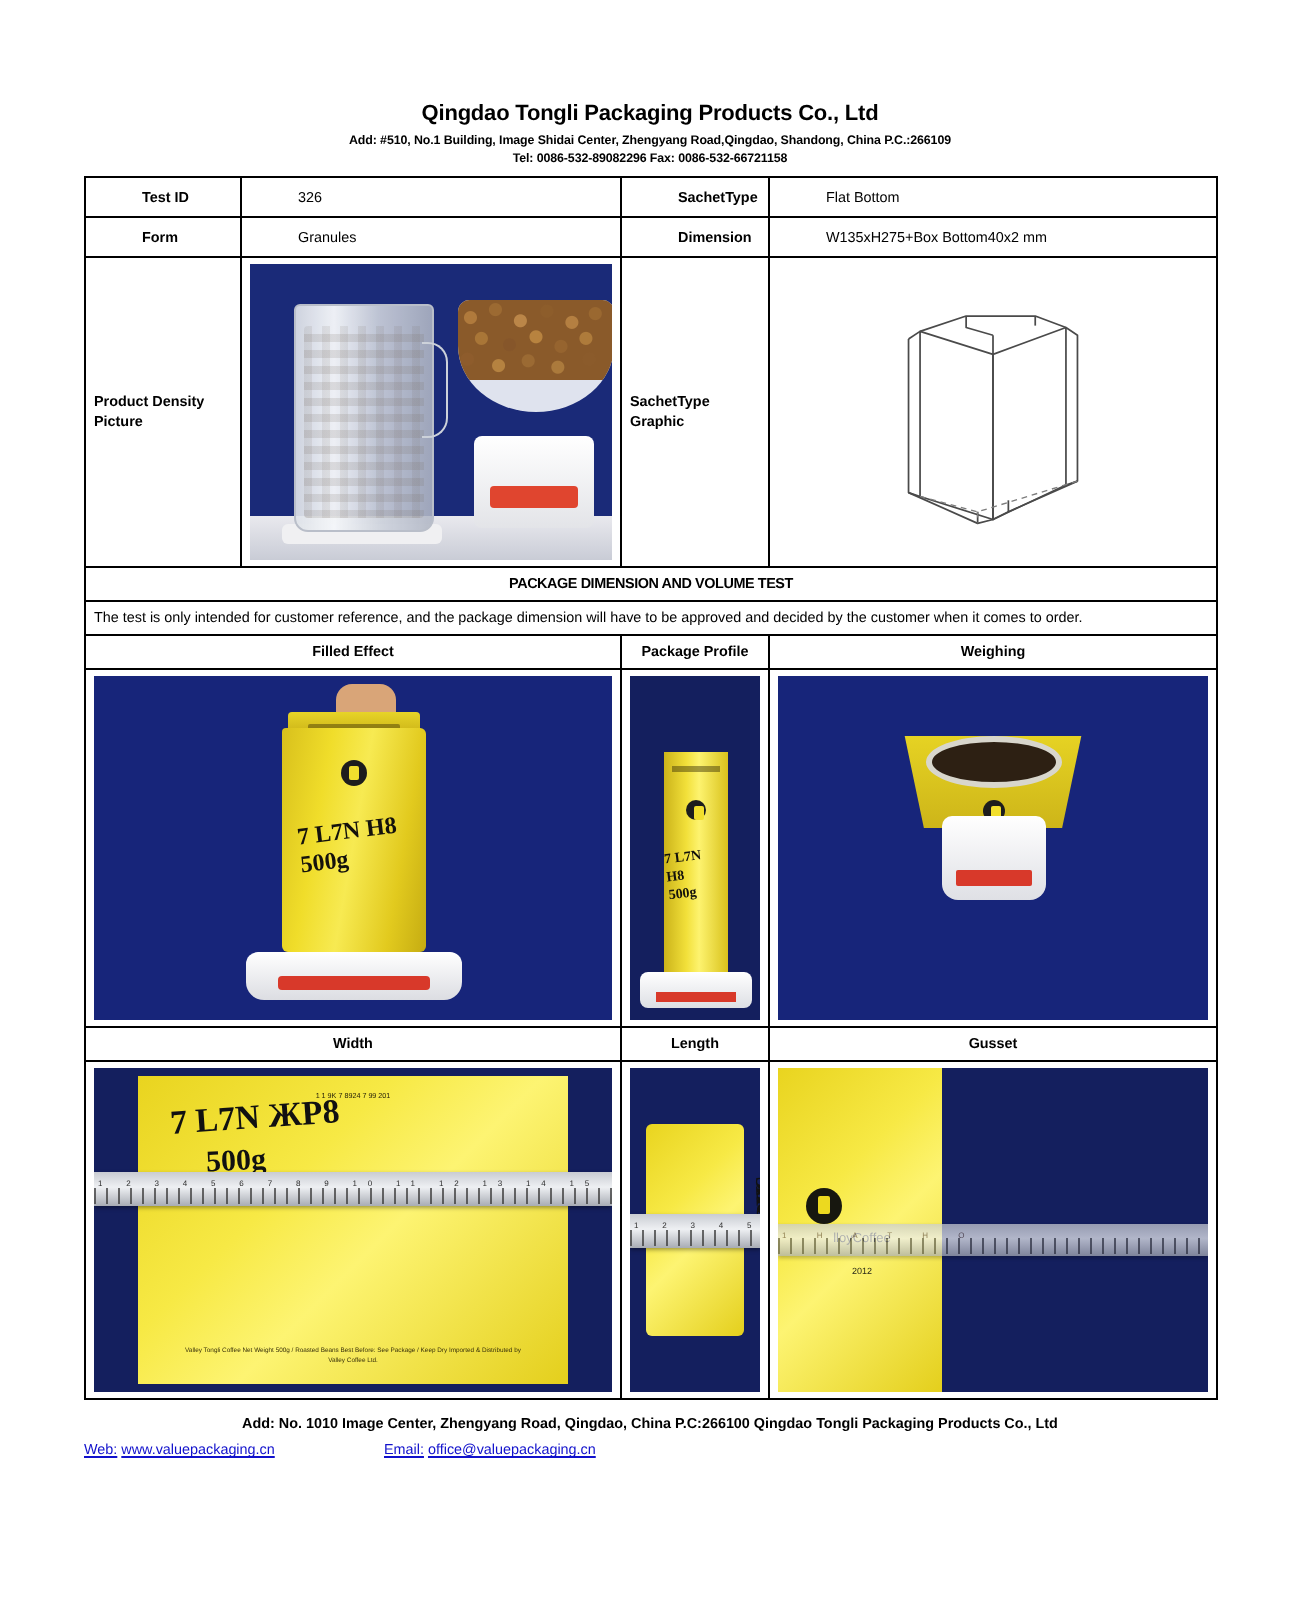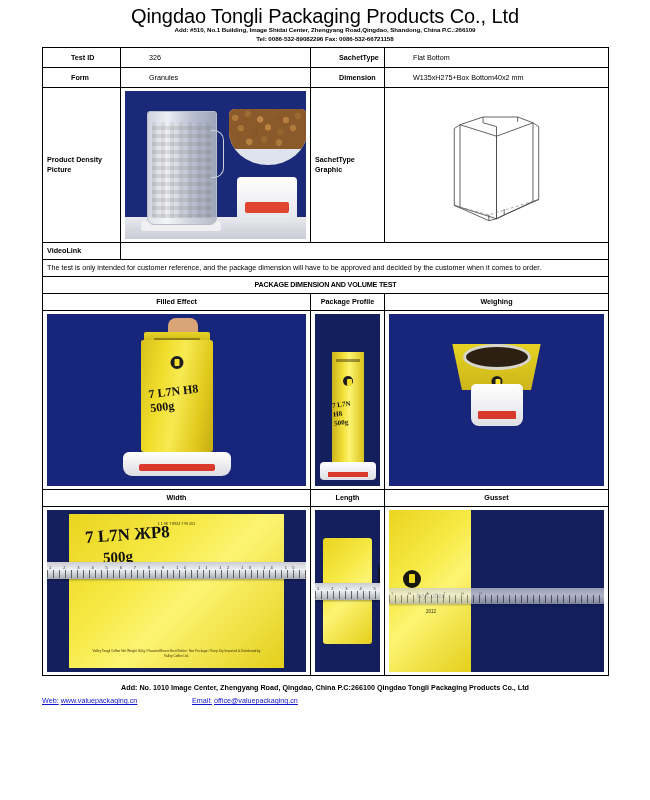--- a/index.html
+++ b/index.html
@@ -18,24 +18,25 @@
     position: relative;
     width: 650px;
     height: 800px;
     box-sizing: border-box;
     padding: 0 42px;
   }
 
   
   .company-header { text-align: center; padding-top: 7px; }
   .company-name {
-    font-size: 20px;
-    font-weight: normal;
+    font-size: 11px;
+    font-weight: bold;
     letter-spacing: -0.1px;
     line-height: 18px;
+    margin-top: 41px;
   }
   .company-addr {
     font-size: 6.2px;
     font-weight: bold;
     line-height: 9px;
     letter-spacing: -0.05px;
   }
   .company-tel {
     font-size: 6.2px;
     font-weight: bold;
@@ -408,31 +409,27 @@
               <path d="M120 126 L120 120"></path>
             </g>
             <g fill="none" stroke="#7d7d7d" stroke-width="0.7" stroke-dasharray="3 2.5">
               <path d="M74 118 L104 126 L156 110"></path>
               <path d="M104 126 L104 132"></path>
             </g>
           </svg>
         </td>
       </tr>
 
-      <tr>
-        <td class="lbl">VideoLink</td>
-        <td colspan="3"></td>
+
+      <tr>
+        <td class="banner" colspan="4">PACKAGE DIMENSION AND VOLUME TEST</td>
       </tr>
 
       <tr>
         <td class="note" colspan="4">The test is only intended for customer reference, and the package dimension will have to be approved and decided by the customer when it comes to order.</td>
-      </tr>
-
-      <tr>
-        <td class="banner" colspan="4">PACKAGE DIMENSION AND VOLUME TEST</td>
       </tr>
 
       <tr>
         <td class="panel-head" colspan="2">Filled Effect</td>
         <td class="panel-head">Package Profile</td>
         <td class="panel-head">Weighing</td>
       </tr>
       <tr>
         <td class="panel-cell" colspan="2">
           <div class="photo">

